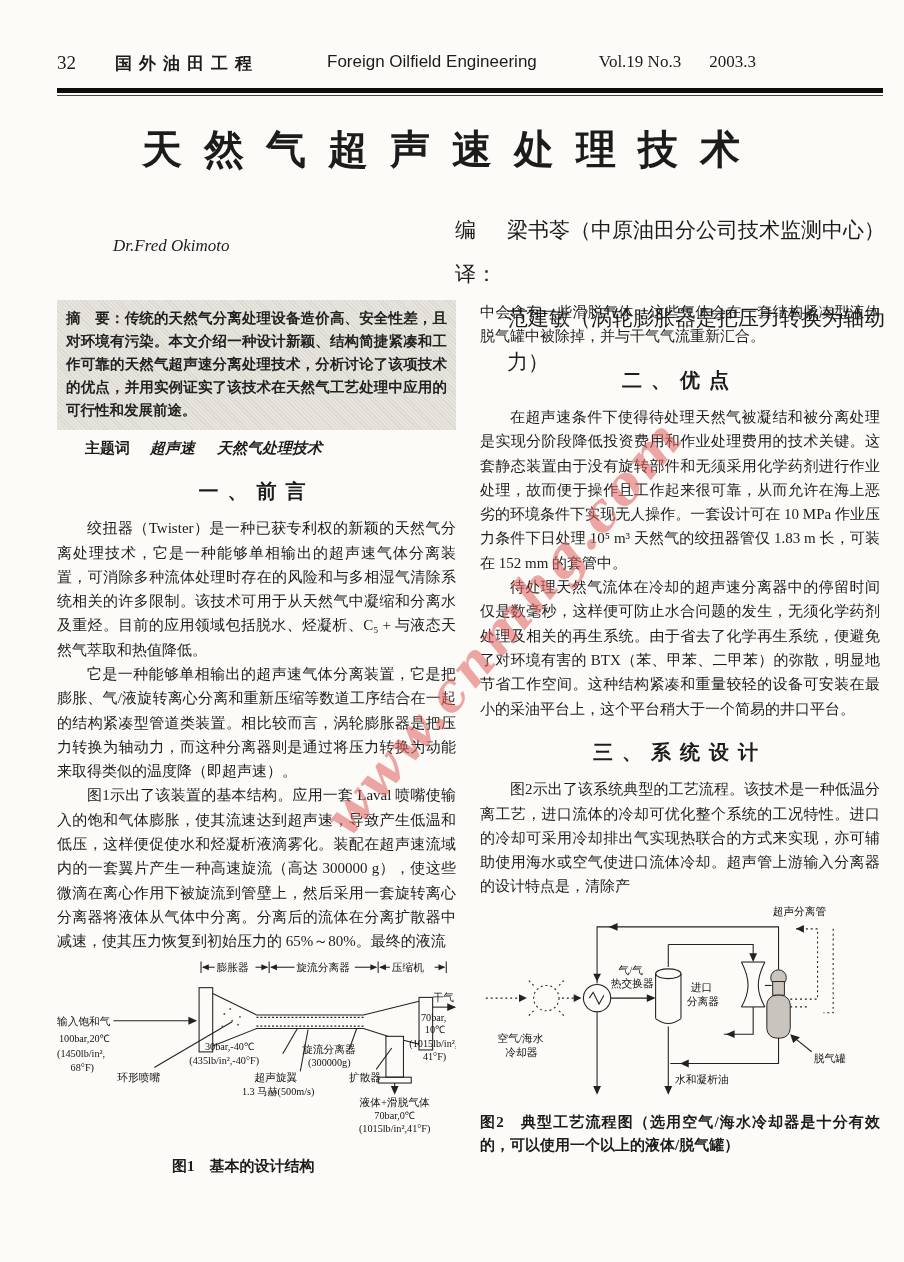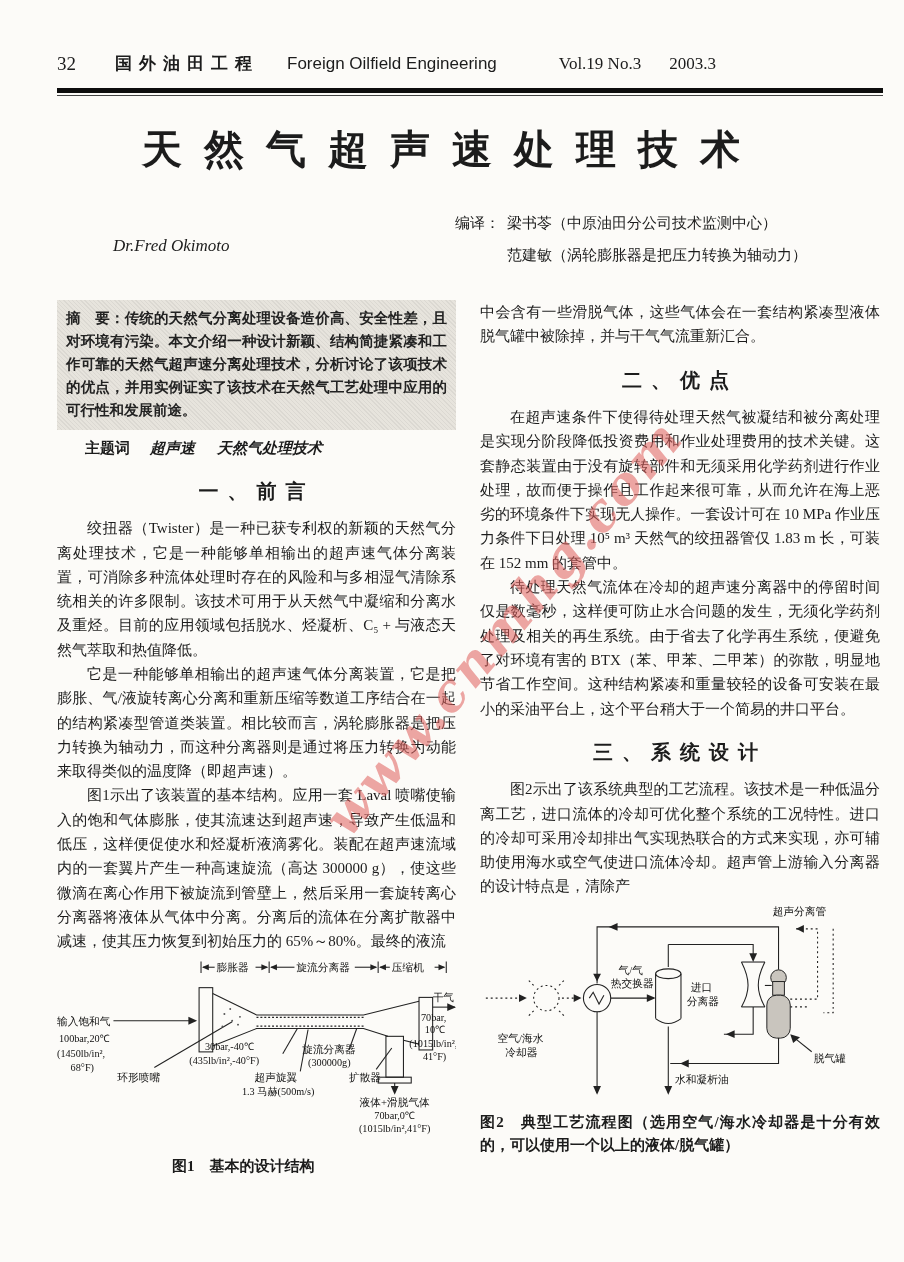--- a/index.html
+++ b/index.html
@@ -2,33 +2,33 @@
 <html><head>
 <meta charset="utf-8">
 <style>
   html,body{margin:0;padding:0;background:#888;}
   .page{
     position:relative;width:904px;height:1262px;margin:0 auto;
     background:#fcfbf8;color:#1c1c1c;overflow:hidden;
     font-family:"Liberation Serif","DejaVu Serif",serif;
   }
   
-  .hdr{position:absolute;top:52px;left:57px;width:826px;display:flex;align-items:center;font-size:17px;}
+  .hdr{position:absolute;top:52px;left:57px;width:826px;display:flex;align-items:flex-start;font-size:17px;}
   .hdr .pgnum{width:58px;font-size:19px;}
   .hdr .jcn{font-weight:bold;letter-spacing:7px;margin-right:28px;font-family:"Liberation Sans",sans-serif;}
-  .hdr .jen{margin-right:62px;font-family:"Liberation Sans",sans-serif;}
+  .hdr .jen{margin-right:62px;font-family:"Liberation Sans",sans-serif;margin-left:40px;}
   .hdr .vol{margin-right:28px;}
   .rule{position:absolute;top:88px;left:57px;width:826px;}
   .rule .thick{height:5px;background:#0d0d0d;}
   .rule .thin{height:1px;background:#444;margin-top:2px;}
   
   .title{position:absolute;top:122px;left:0;width:904px;text-align:center;
          font-size:40px;font-weight:bold;letter-spacing:22px;}
   .author{position:absolute;top:236px;left:113px;font-style:italic;font-size:17px;}
-  .credits{position:absolute;top:208px;left:455px;width:430px;font-size:15px;line-height:2.1;}
+  .credits{position:absolute;top:208px;left:455px;width:430px;font-size:21px;line-height:2.1;}
   .credit-row{display:flex;}
   .credit-role{width:52px;flex:0 0 52px;}
   
   .col{position:absolute;top:300px;width:399px;font-size:15px;line-height:1.62;text-align:justify;}
   .col-l{left:57px;}
   .col-r{left:480px;width:400px;}
   
   .abstract{background:#e7e4dd;
     background-image:repeating-linear-gradient(45deg,rgba(0,0,0,.05) 0 1px,transparent 1px 3px);
     padding:7px 9px 8px 9px;font-family:"Liberation Sans",sans-serif;

